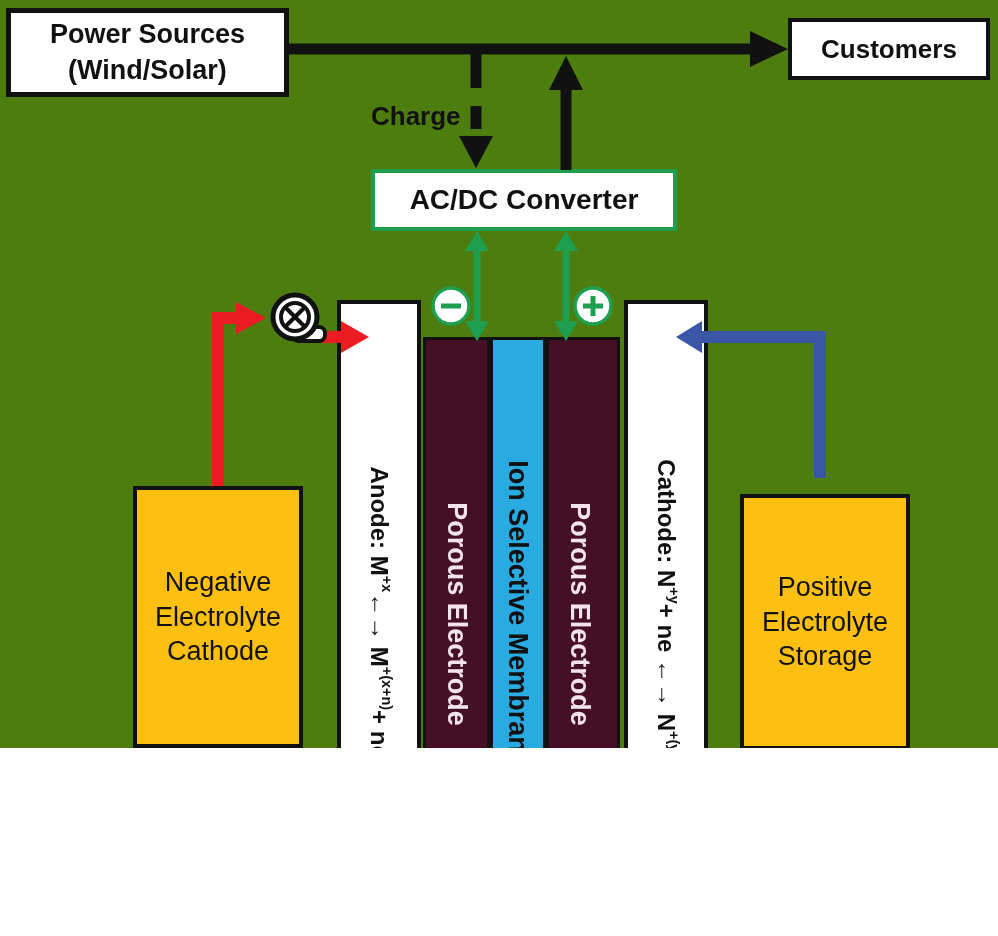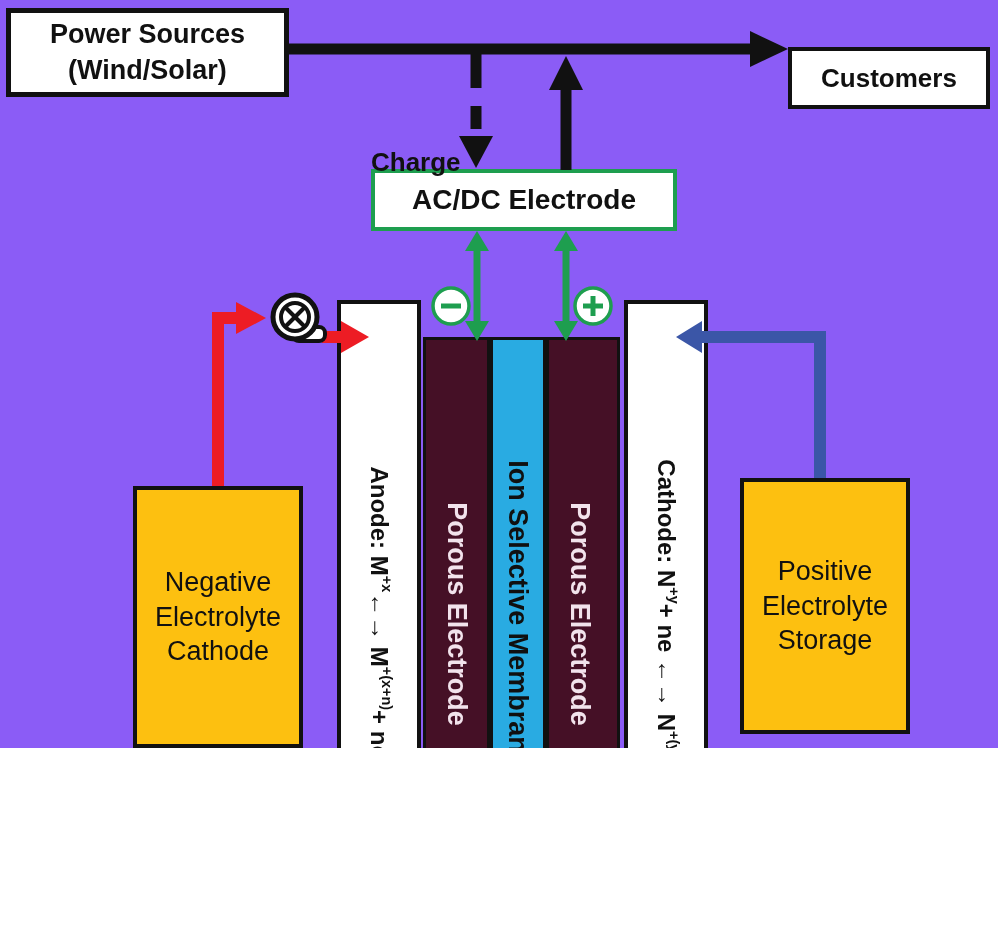--- a/index.html
+++ b/index.html
@@ -1,39 +1,39 @@
 <!DOCTYPE html>
 <html><head>
 <meta charset="utf-8">
 <style>
   html,body{margin:0;padding:0;background:#ffffff;}
   #canvas{
-    position:relative;width:998px;height:748px;background:#8b5cf6;
+    position:relative;width:998px;height:748px;background:#4d7c0f;
     font-family:"Liberation Sans",sans-serif;color:#111;overflow:hidden;
   }
   .box{position:absolute;background:#fff;display:flex;align-items:center;justify-content:center;
        text-align:center;box-sizing:content-box;z-index:1;}
   .pre{white-space:pre-line;}
   #power-box{left:6px;top:8px;width:273px;height:79px;border:5px solid #111;
              font-weight:bold;font-size:27px;line-height:1.3;}
   #customers-box{left:788px;top:18px;width:194px;height:54px;border:4px solid #111;
-             font-weight:bold;font-size:26px;margin-top:29px;}
+             font-weight:bold;font-size:26px;}
   #converter-box{left:371px;top:169px;width:298px;height:54px;border:4px solid #1E9E4F;
              font-weight:bold;font-size:28px;z-index:2;}
   #anode-box{left:337px;top:300px;width:76px;height:622px;border:4px solid #111;}
   #cathode-box{left:624px;top:300px;width:76px;height:622px;border:4px solid #111;}
   #electrode-left{left:423px;top:337px;width:61px;height:554px;border:3px solid #111;background:#451026;}
   #membrane-box{left:490px;top:337px;width:50px;height:554px;border:3px solid #111;background:#29ABE2;}
   #electrode-right{left:546px;top:337px;width:68px;height:554px;border:3px solid #111;background:#451026;}
   #neg-storage{left:133px;top:486px;width:162px;height:254px;border:4px solid #111;background:#FDC010;
              font-size:27px;line-height:1.28;}
-  #pos-storage{left:740px;top:478px;width:162px;height:248px;border:4px solid #111;background:#FDC010;
+  #pos-storage{left:740px;top:494px;width:162px;height:248px;border:4px solid #111;background:#FDC010;
              font-size:27px;line-height:1.28;}
   .hlabel{position:absolute;font-weight:bold;font-size:26px;z-index:2;}
-  #charge-label{left:371px;top:101px;margin-top:46px;}
+  #charge-label{left:371px;top:101px;}
   #discharge-label{left:582px;top:104px;}
   .vlabel{position:absolute;display:flex;align-items:center;justify-content:center;
           transform:rotate(90deg);white-space:nowrap;z-index:3;font-weight:bold;}
   #anode-label{left:69px;top:573px;width:620px;height:84px;font-size:24px;}
   #cathode-label{left:356px;top:573px;width:620px;height:84px;font-size:24px;}
   #porous-left-label{left:180px;top:581px;width:554px;height:66px;font-size:27px;color:#F2E3EC;}
   #membrane-label{left:241px;top:586px;width:554px;height:56px;font-size:27px;color:#101010;}
   #porous-right-label{left:303px;top:581px;width:554px;height:66px;font-size:27px;color:#F2E3EC;}
   .formula sup{font-size:60%;vertical-align:baseline;position:relative;top:-0.55em;}
   #wires{position:absolute;left:0;top:0;width:998px;height:936px;z-index:4;pointer-events:none;}
@@ -47,21 +47,21 @@
   .blue-fill{fill:#3B56A7;stroke:none;}
 </style>
 </head>
 <body>
 
 <div id="canvas">
 
   <div class="box pre" id="power-box">Power Sources
 (Wind/Solar)</div>
   <div class="box" id="customers-box">Customers</div>
-  <div class="box" id="converter-box">AC/DC Electrode</div>
+  <div class="box" id="converter-box">AC/DC Converter</div>
   <div class="box" id="anode-box"></div>
   <div class="box" id="cathode-box"></div>
   <div class="box" id="electrode-left"></div>
   <div class="box" id="membrane-box"></div>
   <div class="box" id="electrode-right"></div>
   <div class="box pre" id="neg-storage">Negative
 Electrolyte
 Cathode</div>
   <div class="box pre" id="pos-storage">Positive
 Electrolyte

